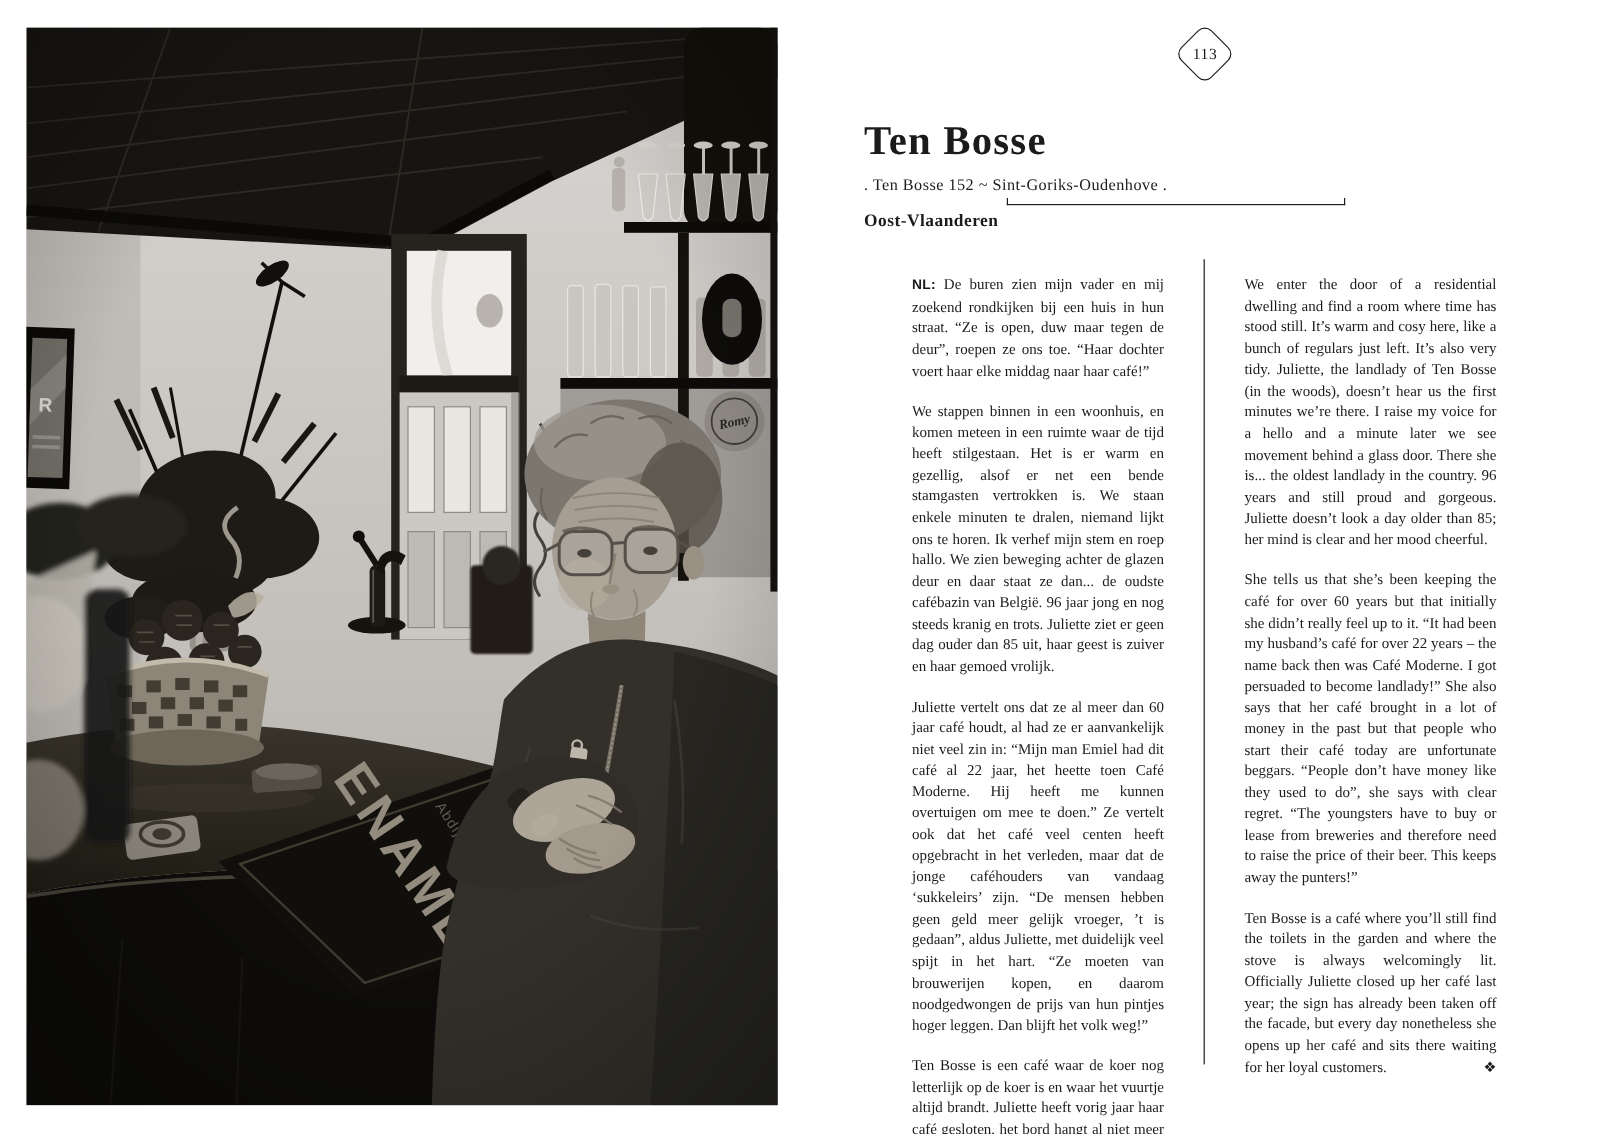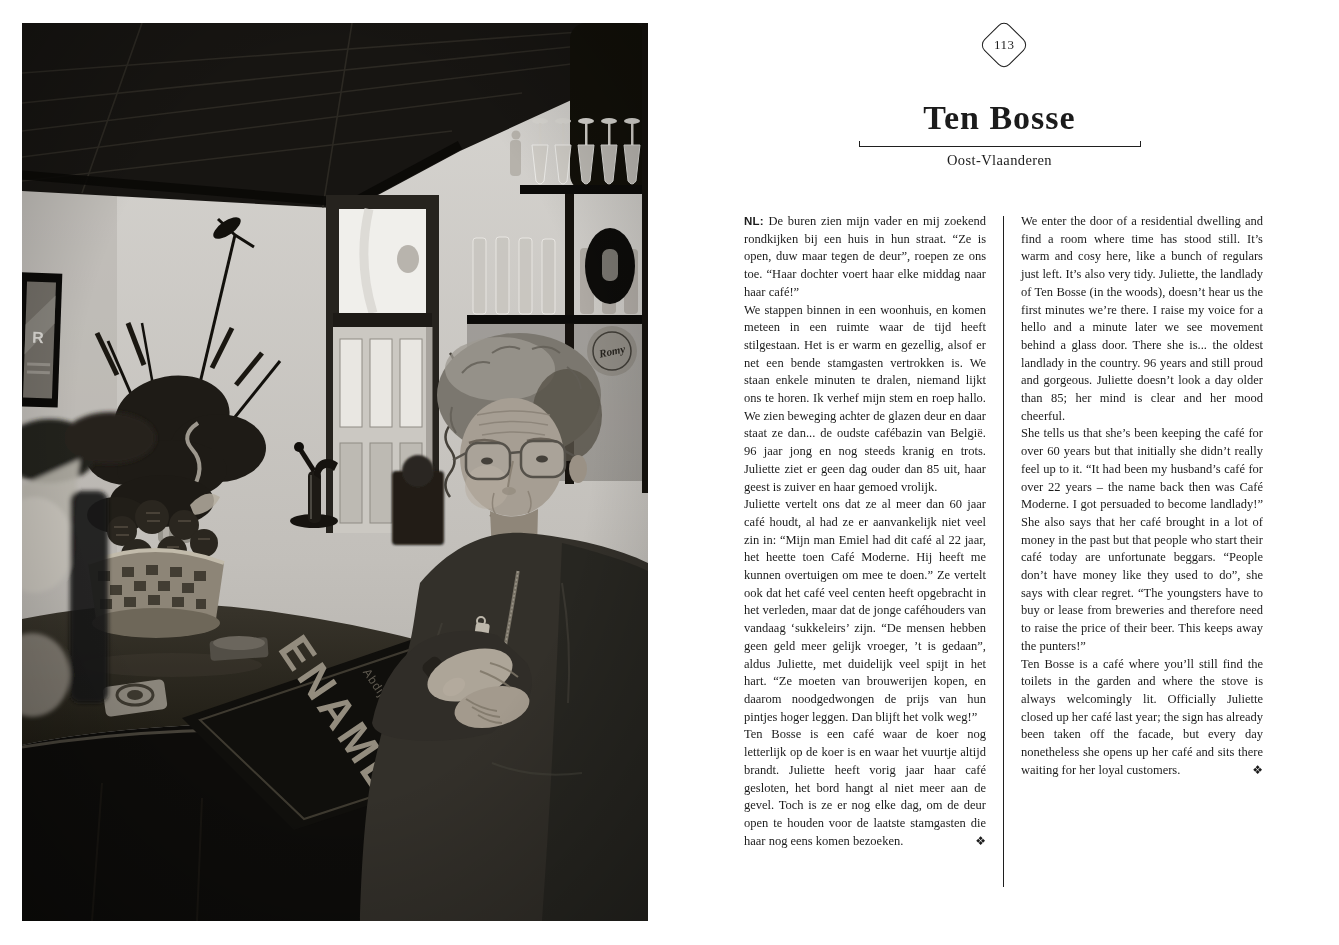--- a/index.html
+++ b/index.html
@@ -11,31 +11,31 @@
   .photo { position:absolute; left:22px; top:23px; width:626px; height:898px; background:#b9b6b1; }
   .photo svg { display:block; width:100%; height:100%; }
 
   
   .pagenum-wrap { position:absolute; left:986px; top:27px; width:36px; height:36px; }
   .pagenum-diamond { width:36px; height:36px; border:1px solid #1f1f1f; border-radius:8px;
                      transform:rotate(45deg); background:#fff;
                      display:flex; align-items:center; justify-content:center; }
   .pagenum-diamond span { transform:rotate(-45deg); font-size:13px; letter-spacing:.5px; }
 
-  .rp-head { position:absolute; left:740px; top:98px; width:519px; text-align:center; }
+  .rp-head { position:absolute; left:720px; top:98px; width:519px; text-align:left; }
   .rp-title { font-size:34px; font-weight:bold; letter-spacing:1px; line-height:40px; }
   .rp-address { margin-top:8px; font-size:13.5px; letter-spacing:.4px; }
   .rp-rule { margin:3px auto 0 auto; width:282px; height:6px;
              border-left:1px solid #1f1f1f; border-right:1px solid #1f1f1f; border-bottom:1px solid #1f1f1f; }
-  .rp-province { margin-top:5px; font-size:14.5px; font-weight:normal; letter-spacing:.4px; }
+  .rp-province { margin-top:5px; font-size:14.5px; font-weight:bold; letter-spacing:.4px; }
 
   .columns { position:absolute; left:744px; top:213px; width:519px; height:680px; display:flex; }
   .col { width:242px; font-size:12.5px; line-height:17.7px; text-align:justify; }
   .col-divider { width:1px; background:#1f1f1f; margin:3px 17px 6px 17px; }
-  .col p { margin:0; }
+  .col p { margin:16px; }
   .lang-label { font-family:"Liberation Sans", sans-serif; font-weight:bold; font-size:11.5px; letter-spacing:.2px; }
   .endmark { float:right; font-size:12px; margin-left:6px; }
 </style>
 </head>
 <body>
 
 <div class="photo">
 <svg viewBox="0 0 626 898" preserveAspectRatio="none">
   <defs>
     <linearGradient id="wallg" x1="0" y1="0" x2="0" y2="1">
@@ -351,20 +351,21 @@
 </div>
 
 <div class="pagenum-wrap">
   <div class="pagenum-diamond">
     <span>113</span>
   </div>
 </div>
 
 <div class="rp-head">
   <div class="rp-title">Ten Bosse</div>
+  <div class="rp-address">. Ten Bosse 152 ~ Sint-Goriks-Oudenhove .</div>
   <div class="rp-rule"></div>
   <div class="rp-province">Oost-Vlaanderen</div>
 </div>
 
 <div class="columns">
   <div class="col">
     <p><span class="lang-label">NL:</span> <span>De buren zien mijn vader en mij zoekend rondkijken bij een huis in hun straat. “Ze is open, duw maar tegen de deur”, roepen ze ons toe. “Haar dochter voert haar elke middag naar haar café!”</span></p>
     <p>We stappen binnen in een woonhuis, en komen meteen in een ruimte waar de tijd heeft stilgestaan. Het is er warm en gezellig, alsof er net een bende stamgasten vertrokken is. We staan enkele minuten te dralen, niemand lijkt ons te horen. Ik verhef mijn stem en roep hallo. We zien beweging achter de glazen deur en daar staat ze dan... de oudste cafébazin van België. 96 jaar jong en nog steeds kranig en trots. Juliette ziet er geen dag ouder dan 85 uit, haar geest is zuiver en haar gemoed vrolijk.</p>
     <p>Juliette vertelt ons dat ze al meer dan 60 jaar café houdt, al had ze er aanvankelijk niet veel zin in: “Mijn man Emiel had dit café al 22 jaar, het heette toen Café Moderne. Hij heeft me kunnen overtuigen om mee te doen.” Ze vertelt ook dat het café veel centen heeft opgebracht in het verleden, maar dat de jonge caféhouders van vandaag ‘sukkeleirs’ zijn. “De mensen hebben geen geld meer gelijk vroeger, ’t is gedaan”, aldus Juliette, met duidelijk veel spijt in het hart. “Ze moeten van brouwerijen kopen, en daarom noodgedwongen de prijs van hun pintjes hoger leggen. Dan blijft het volk weg!”</p>
     <p><span>Ten Bosse is een café waar de koer nog letterlijk op de koer is en waar het vuurtje altijd brandt. Juliette heeft vorig jaar haar café gesloten, het bord hangt al niet meer aan de gevel. Toch is ze er nog elke dag, om de deur open te houden voor de laatste stamgasten die haar nog eens komen bezoeken.</span><span class="endmark">❖</span></p>

